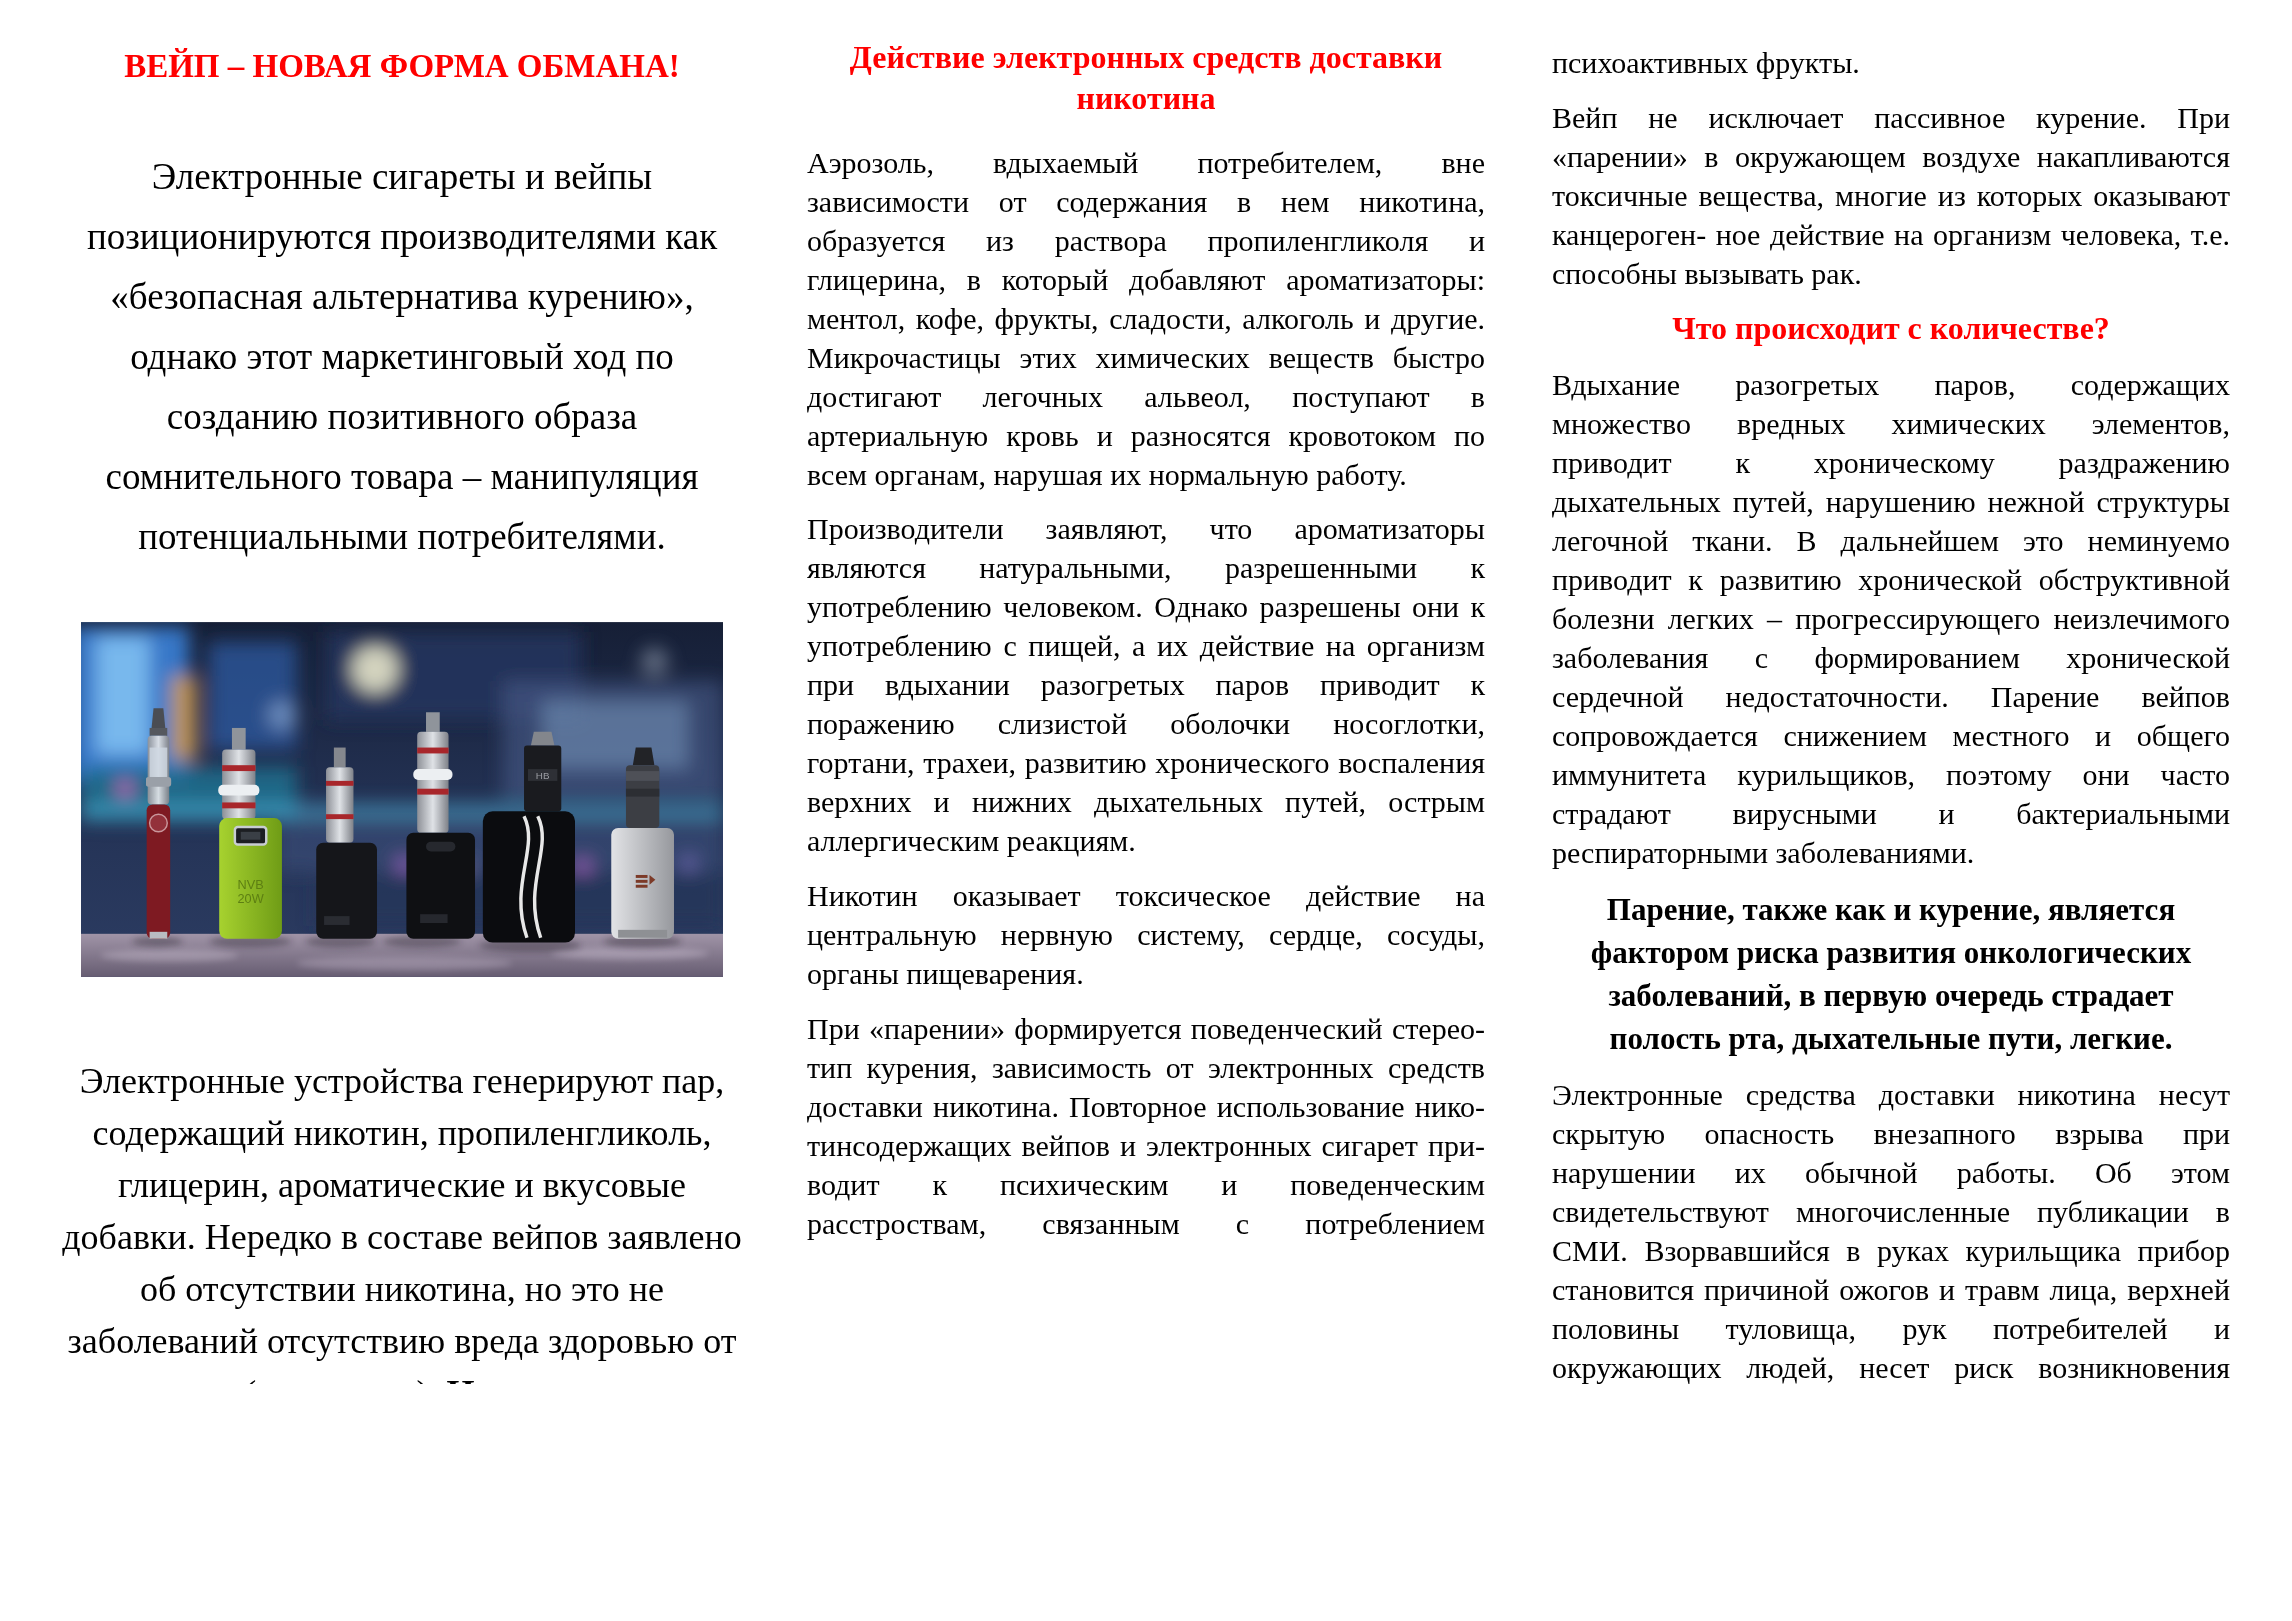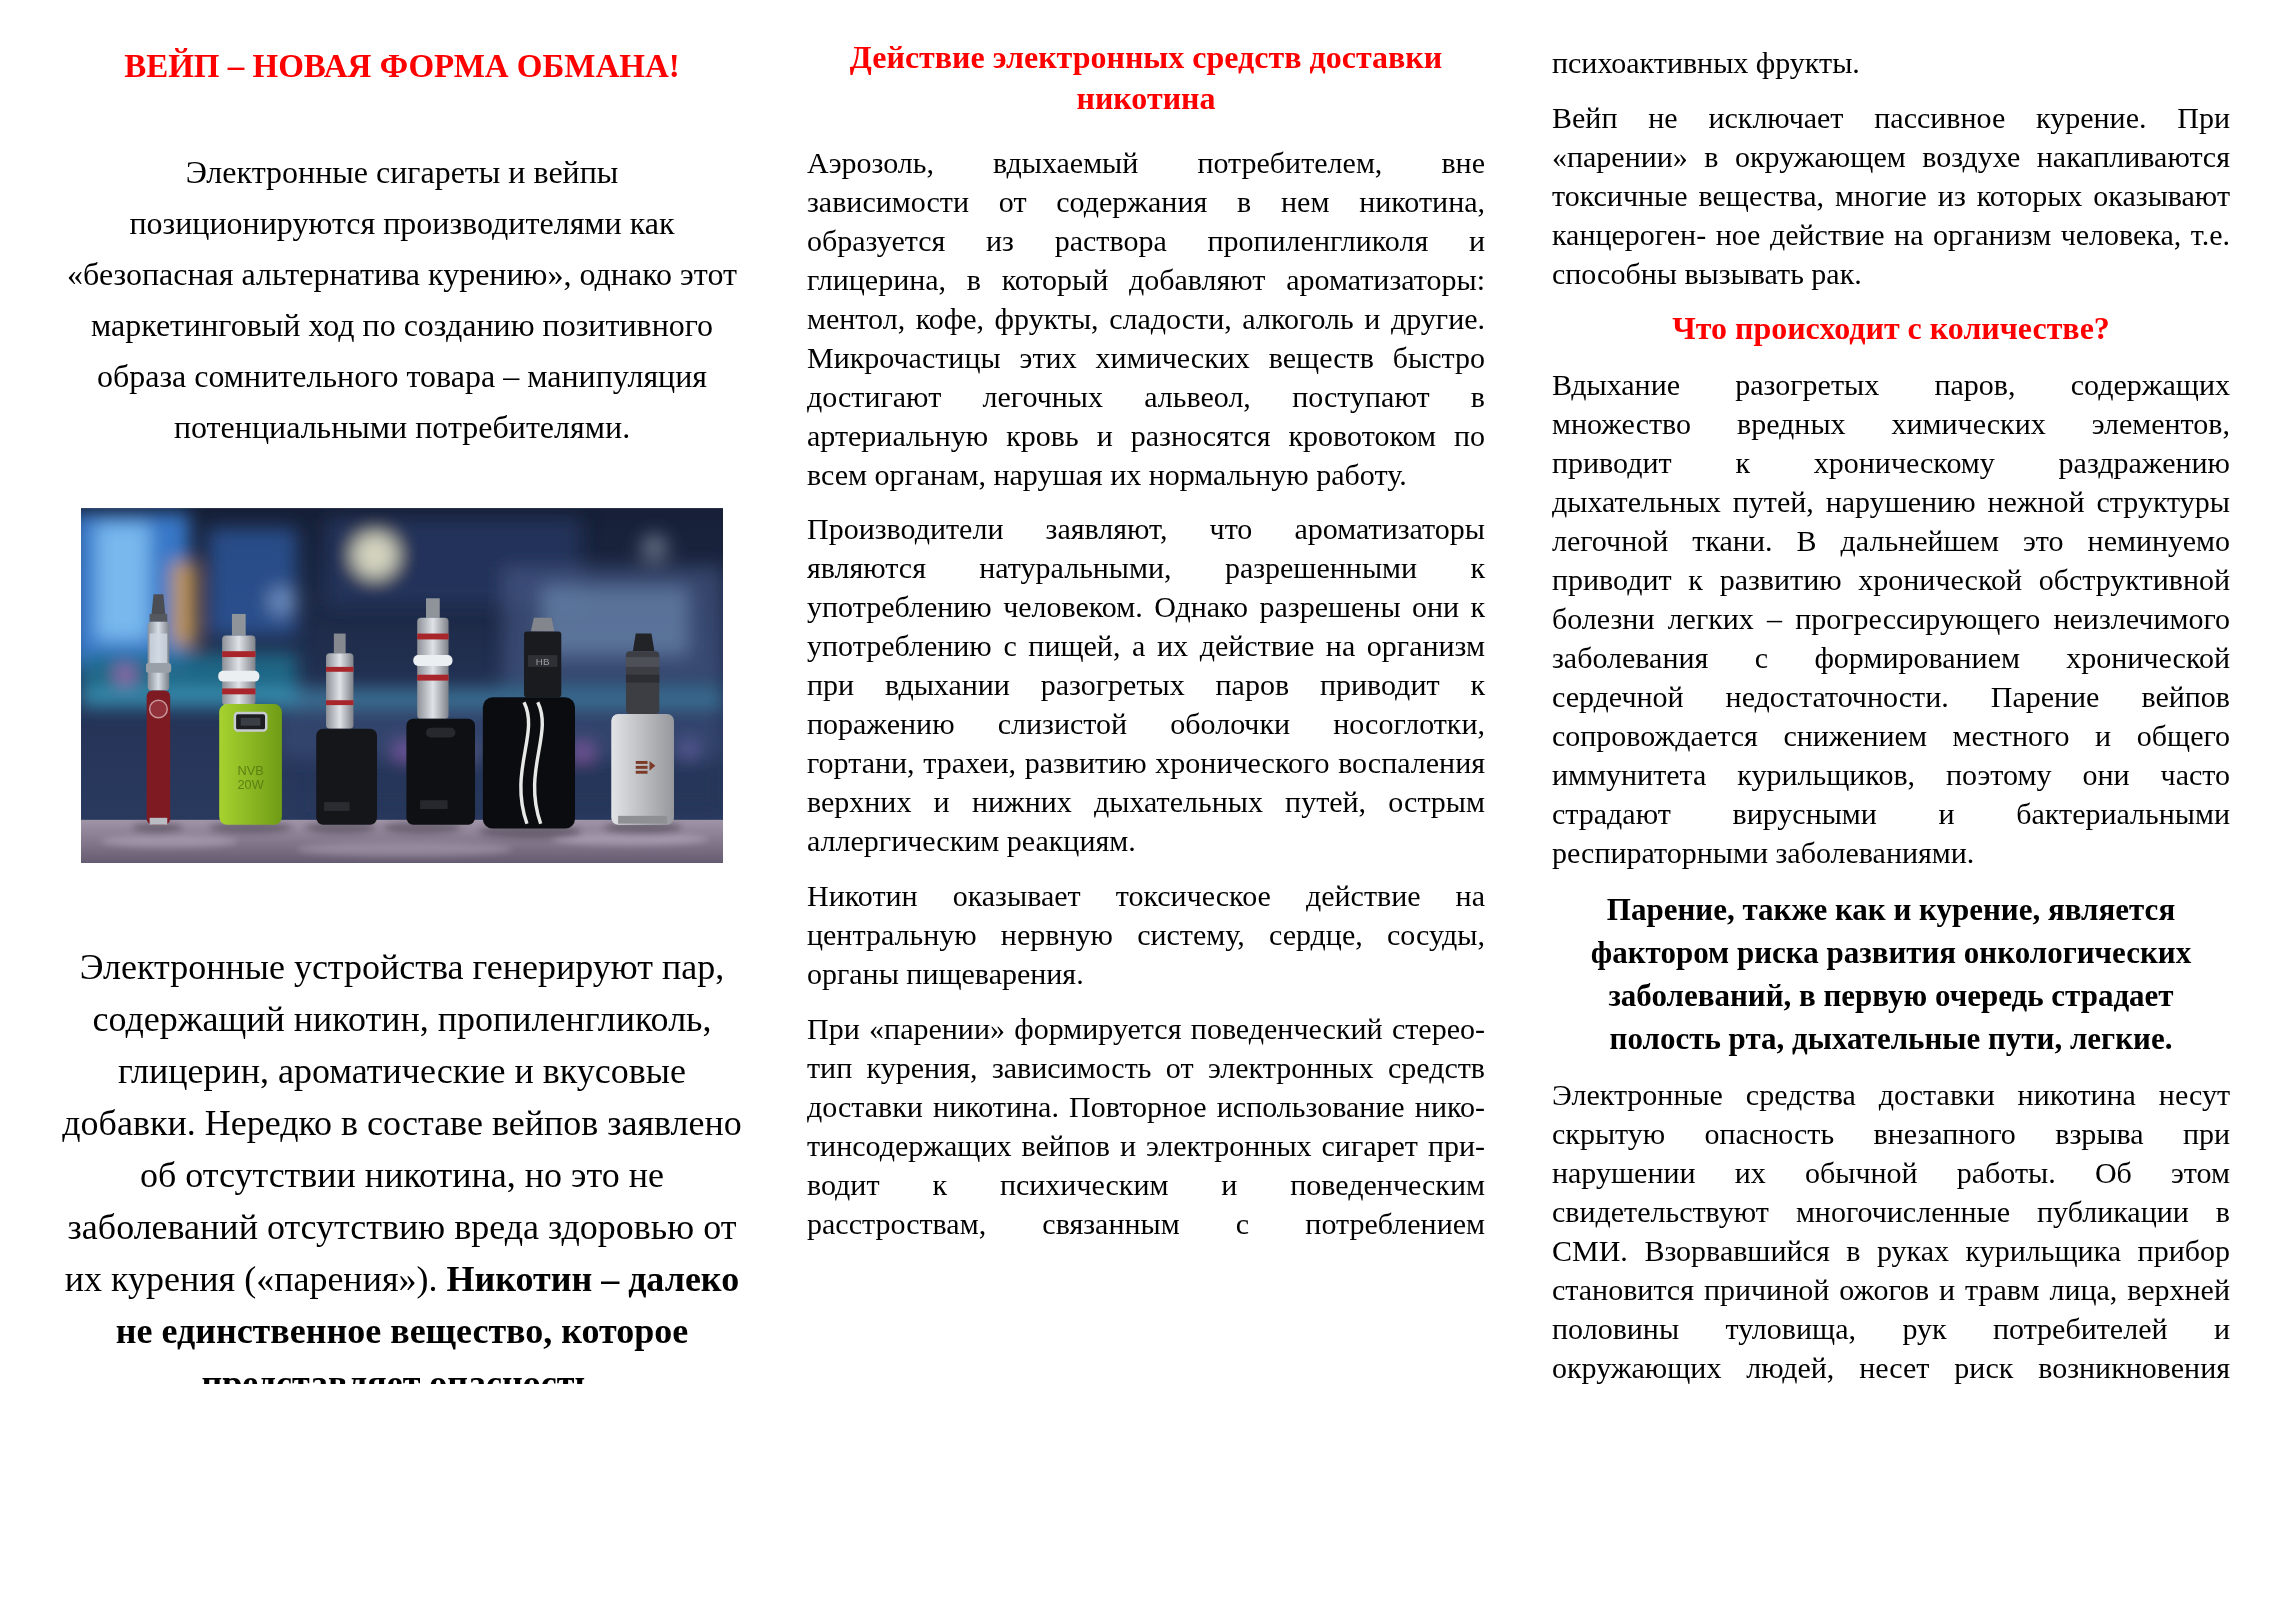--- a/index.html
+++ b/index.html
@@ -21,22 +21,22 @@
 
   .main-title {
     margin: 45px 0 0 0;
     font-size: 33px;
     font-weight: bold;
     text-align: center;
     line-height: 43px;
   }
   .intro {
     margin: 59px 0 0 0;
-    font-size: 32px;
-    line-height: 51px;
+    font-size: 37px;
+    line-height: 60px;
     text-align: center;
   }
   .photo-figure {
     margin: 55px 0 0 21.6px;
     width: 642px;
     height: 355px;
     overflow: hidden;
   }
   .left-body {
     margin: 78px 0 0 0;

